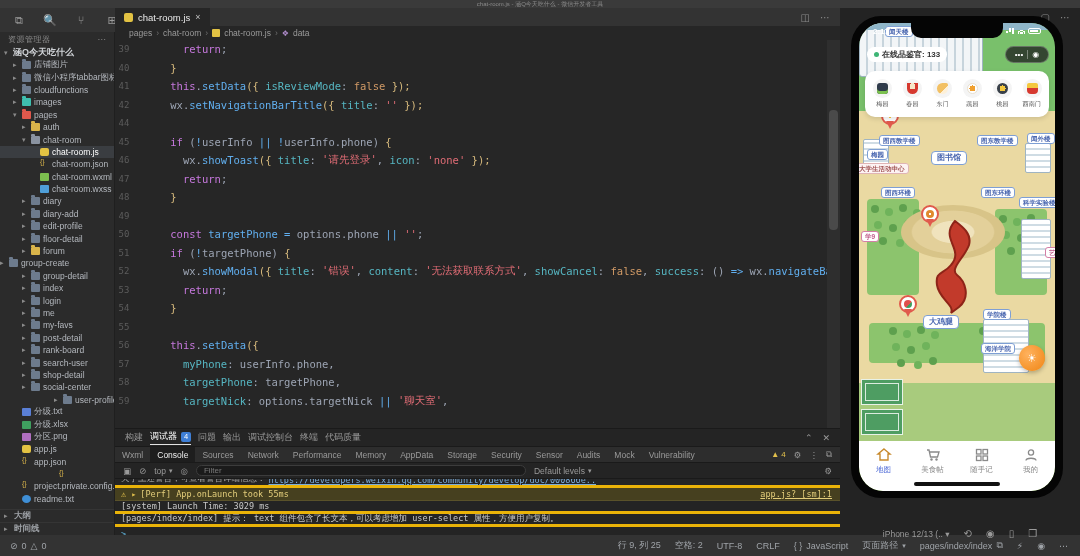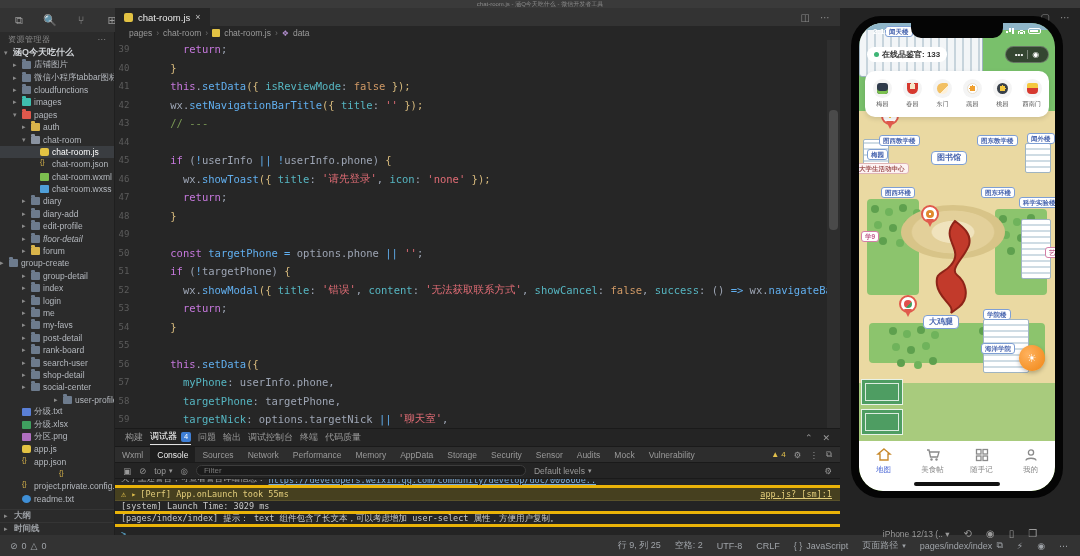--- a/index.html
+++ b/index.html
@@ -284,21 +284,21 @@
         <div class="trow" style="padding-left: 22px;">
           <span class="arrow">▸</span>
           <span class="fico folder"></span>
           <span>diary-add</span>
         </div>
         <div class="trow" style="padding-left: 22px;">
           <span class="arrow">▸</span>
           <span class="fico folder"></span>
           <span>edit-profile</span>
         </div>
-        <div class="trow" style="padding-left: 22px; font-style: italic;">
+        <div class="trow" style="padding-left: 22px;">
           <span class="arrow">▸</span>
           <span class="fico folder"></span>
           <span>floor-detail</span>
         </div>
         <div class="trow" style="padding-left: 22px;">
           <span class="arrow">▸</span>
           <span class="fico folder-yellow"></span>
           <span>forum</span>
         </div>
         <div class="trow" style="">
@@ -436,21 +436,20 @@
       <span class="sep">›</span>
     <span class="sym">❖</span>
     <span>data</span>
   </div>
 
   <div id="code">
       <div class="cl"><span class="ln">39</span><span class="tk-p">      </span><span class="tk-kw">return</span><span class="tk-p">;</span></div>
       <div class="cl"><span class="ln">40</span><span class="tk-br">    }</span></div>
       <div class="cl"><span class="ln">41</span><span class="tk-p">    </span><span class="tk-kw">this</span><span class="tk-p">.</span><span class="tk-fn">setData</span><span class="tk-br">({</span><span class="tk-p"> </span><span class="tk-pr">isReviewMode</span><span class="tk-p">: </span><span class="tk-bo">false</span><span class="tk-p"> </span><span class="tk-br">});</span></div>
       <div class="cl"><span class="ln">42</span><span class="tk-p">    wx.</span><span class="tk-fn">setNavigationBarTitle</span><span class="tk-br">({</span><span class="tk-p"> </span><span class="tk-pr">title</span><span class="tk-p">: </span><span class="tk-st">''</span><span class="tk-p"> </span><span class="tk-br">});</span></div>
-      <div class="cl"><span class="ln">43</span><span class="tk-cm">    // ---</span></div>
       <div class="cl"><span class="ln">44</span></div>
       <div class="cl"><span class="ln">45</span><span class="tk-p">    </span><span class="tk-kw">if</span><span class="tk-p"> (</span><span class="tk-op">!</span><span class="tk-p">userInfo </span><span class="tk-op">||</span><span class="tk-p"> </span><span class="tk-op">!</span><span class="tk-p">userInfo.phone) </span><span class="tk-br">{</span></div>
       <div class="cl"><span class="ln">46</span><span class="tk-p">      wx.</span><span class="tk-fn">showToast</span><span class="tk-br">({</span><span class="tk-p"> </span><span class="tk-pr">title</span><span class="tk-p">: </span><span class="tk-st">'请先登录'</span><span class="tk-p">, </span><span class="tk-pr">icon</span><span class="tk-p">: </span><span class="tk-st">'none'</span><span class="tk-p"> </span><span class="tk-br">});</span></div>
       <div class="cl"><span class="ln">47</span><span class="tk-p">      </span><span class="tk-kw">return</span><span class="tk-p">;</span></div>
       <div class="cl"><span class="ln">48</span><span class="tk-br">    }</span></div>
       <div class="cl"><span class="ln">49</span></div>
       <div class="cl"><span class="ln">50</span><span class="tk-p">    </span><span class="tk-kw">const</span><span class="tk-p"> </span><span class="tk-fn">targetPhone</span><span class="tk-p"> </span><span class="tk-op">=</span><span class="tk-p"> options.phone </span><span class="tk-op">||</span><span class="tk-p"> </span><span class="tk-st">''</span><span class="tk-p">;</span></div>
       <div class="cl"><span class="ln">51</span><span class="tk-p">    </span><span class="tk-kw">if</span><span class="tk-p"> (</span><span class="tk-op">!</span><span class="tk-p">targetPhone) </span><span class="tk-br">{</span></div>
       <div class="cl"><span class="ln">52</span><span class="tk-p">      wx.</span><span class="tk-fn">showModal</span><span class="tk-br">({</span><span class="tk-p"> </span><span class="tk-pr">title</span><span class="tk-p">: </span><span class="tk-st">'错误'</span><span class="tk-p">, </span><span class="tk-pr">content</span><span class="tk-p">: </span><span class="tk-st">'无法获取联系方式'</span><span class="tk-p">, </span><span class="tk-pr">showCancel</span><span class="tk-p">: </span><span class="tk-bo">false</span><span class="tk-p">, </span><span class="tk-pr">success</span><span class="tk-p">: () </span><span class="tk-op">=&gt;</span><span class="tk-p"> wx.</span><span class="tk-fn">navigateBack</span></div>
       <div class="cl"><span class="ln">53</span><span class="tk-p">      </span><span class="tk-kw">return</span><span class="tk-p">;</span></div>

